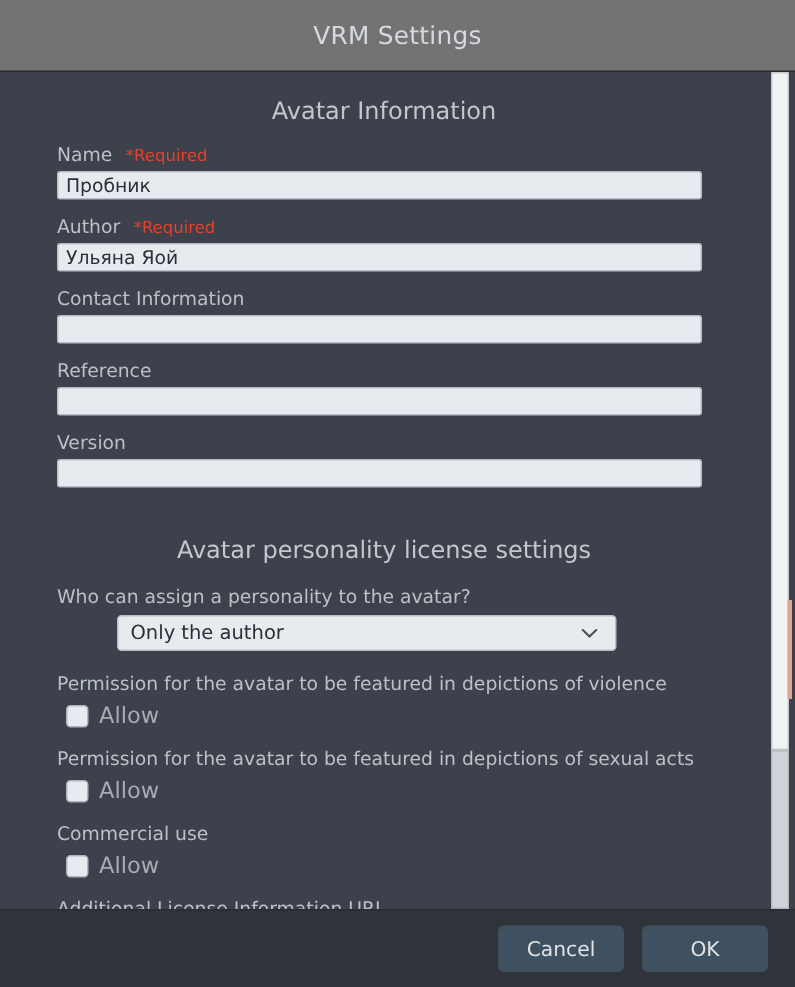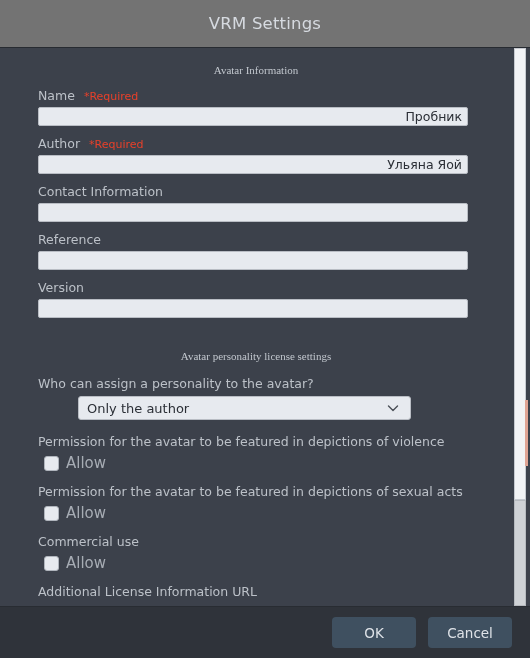--- a/index.html
+++ b/index.html
@@ -54,25 +54,24 @@
     width: 512px;
     height: 100%;
     overflow: hidden;
     padding: 0;
     box-sizing: border-box;
   }
 
   .section-heading {
     text-align: center;
     color: #c2c7ce;
-    font-size: 11px;
+    font-size: 16px;
     margin: 0;
     padding: 16px 0 12px 0;
     font-weight: normal;
-    font-family: Liberation Serif, serif;
   }
   .section-heading.second {
     padding-top: 22px;
     padding-bottom: 14px;
   }
 
   .field {
     padding: 0 44px 0 38px;
     margin-bottom: 10px;
   }
@@ -96,21 +95,20 @@
     height: 19px;
     box-sizing: border-box;
     background: #e7eaef;
     border: 1px solid #b9bdc4;
     border-radius: 2px;
     color: #2b2f36;
     font-family: inherit;
     font-size: 12.5px;
     padding: 0 5px;
     outline: none;
-    text-align: right;
   }
 
   
   .select-field {
     padding: 0 44px 0 38px;
     margin-bottom: 14px;
   }
   .select-box {
     position: relative;
     width: 333px;
@@ -340,17 +338,17 @@
 
     <div class="scrollbar">
       <div class="scrollbar-track"></div>
       <div class="scrollbar-thumb"></div>
       <div class="scrollbar-lower"></div>
       <div class="edge-accent"></div>
     </div>
   </div>
 
   <div class="footer">
+    <button class="btn">Cancel</button>
     <button class="btn">OK</button>
-    <button class="btn">Cancel</button>
   </div>
 
 </div>
 
 </body></html>

